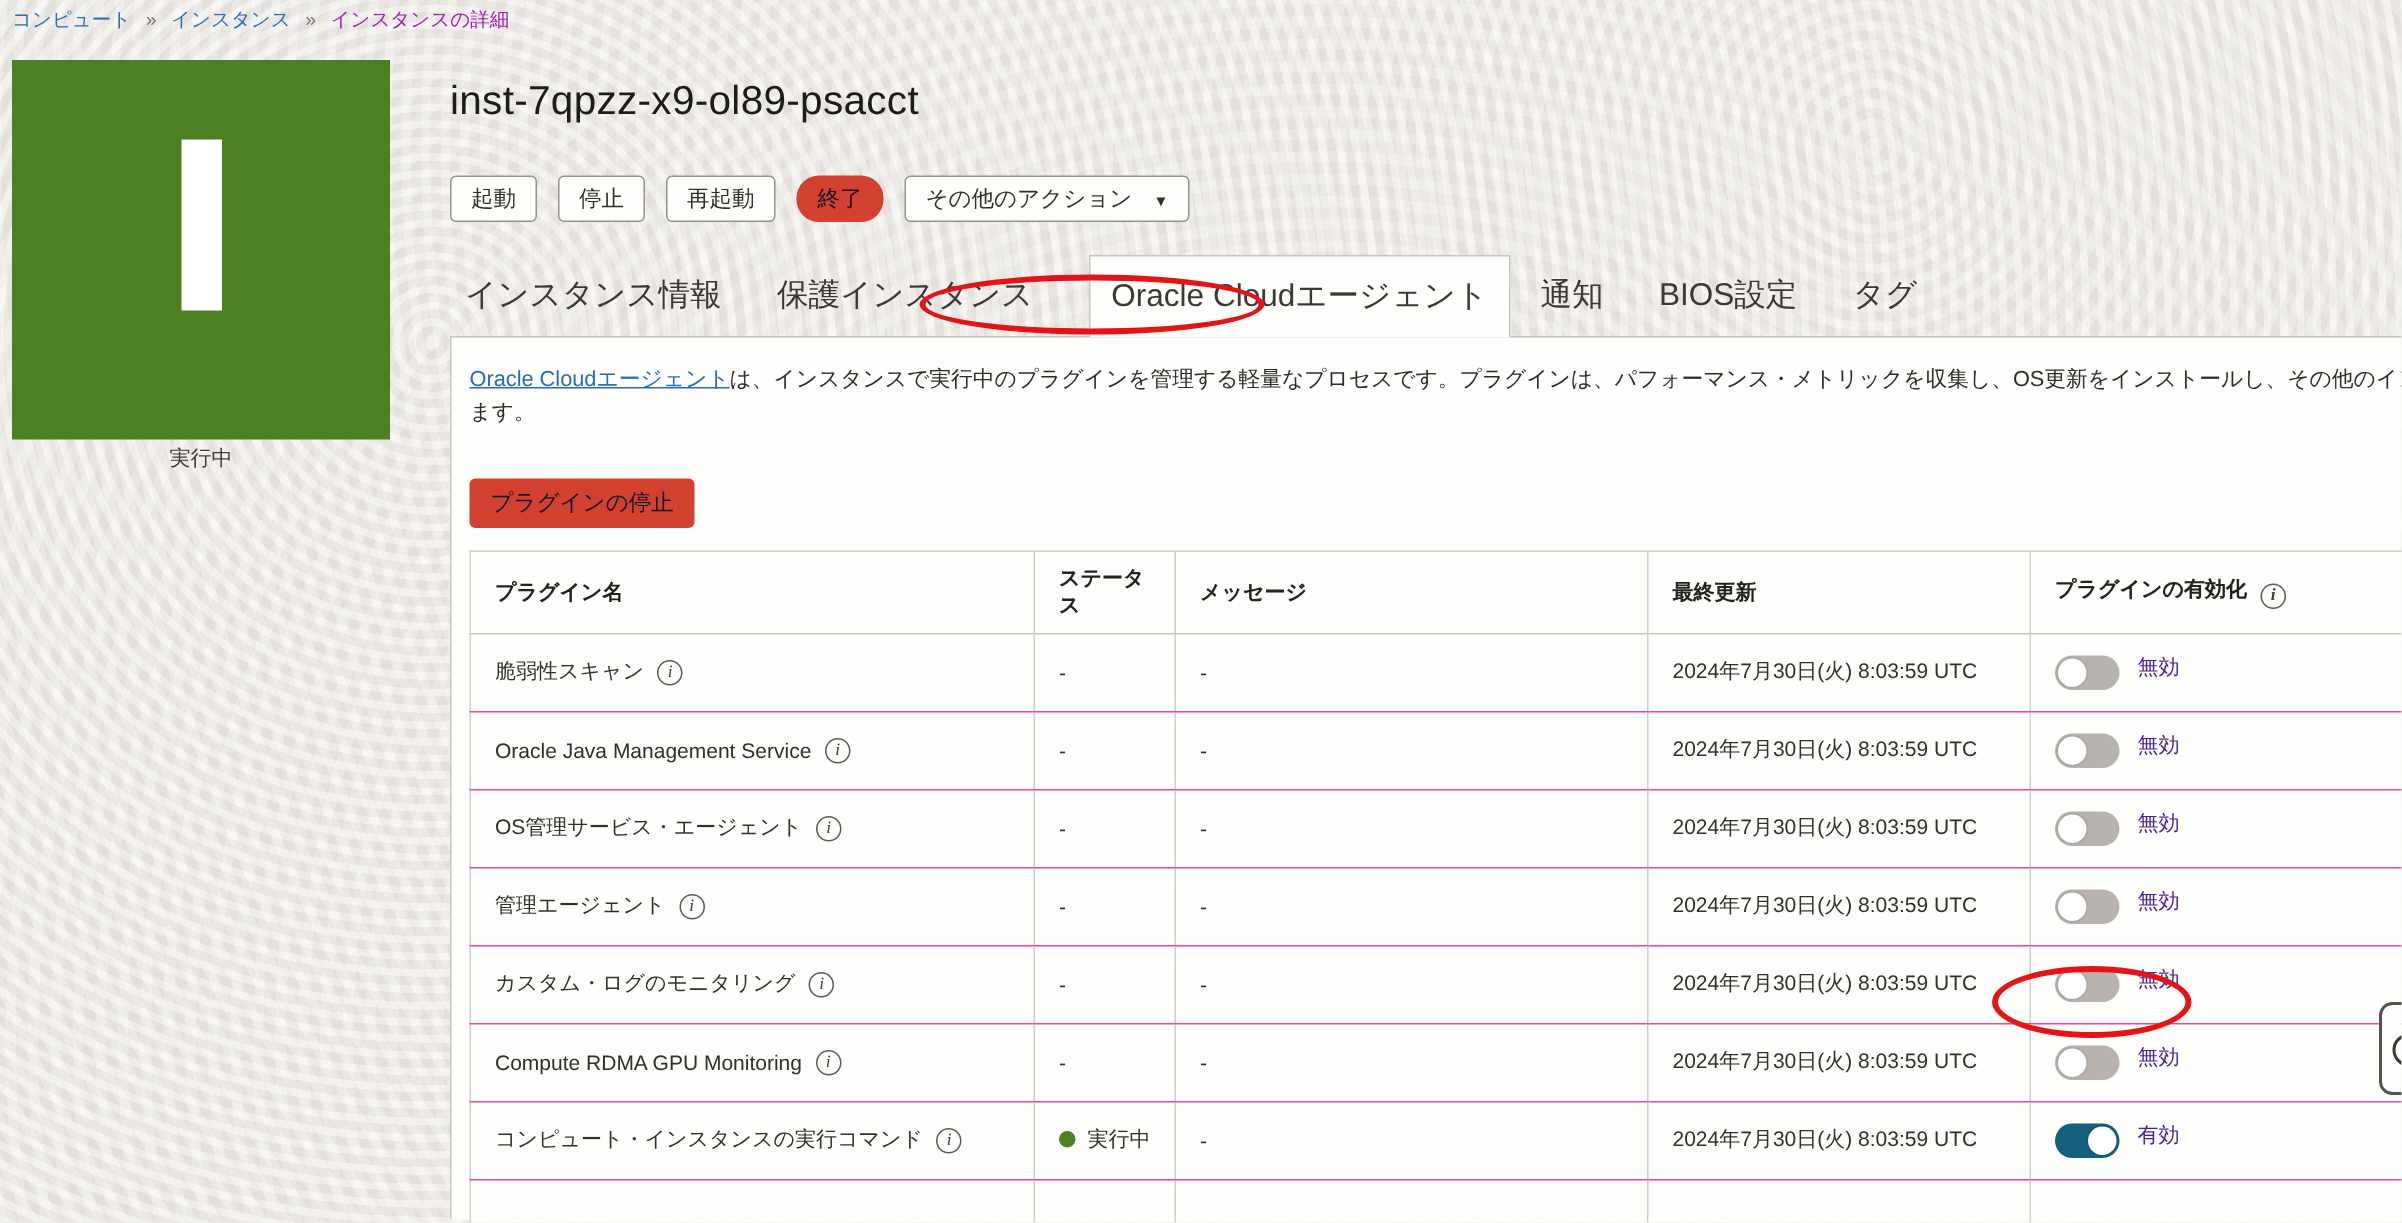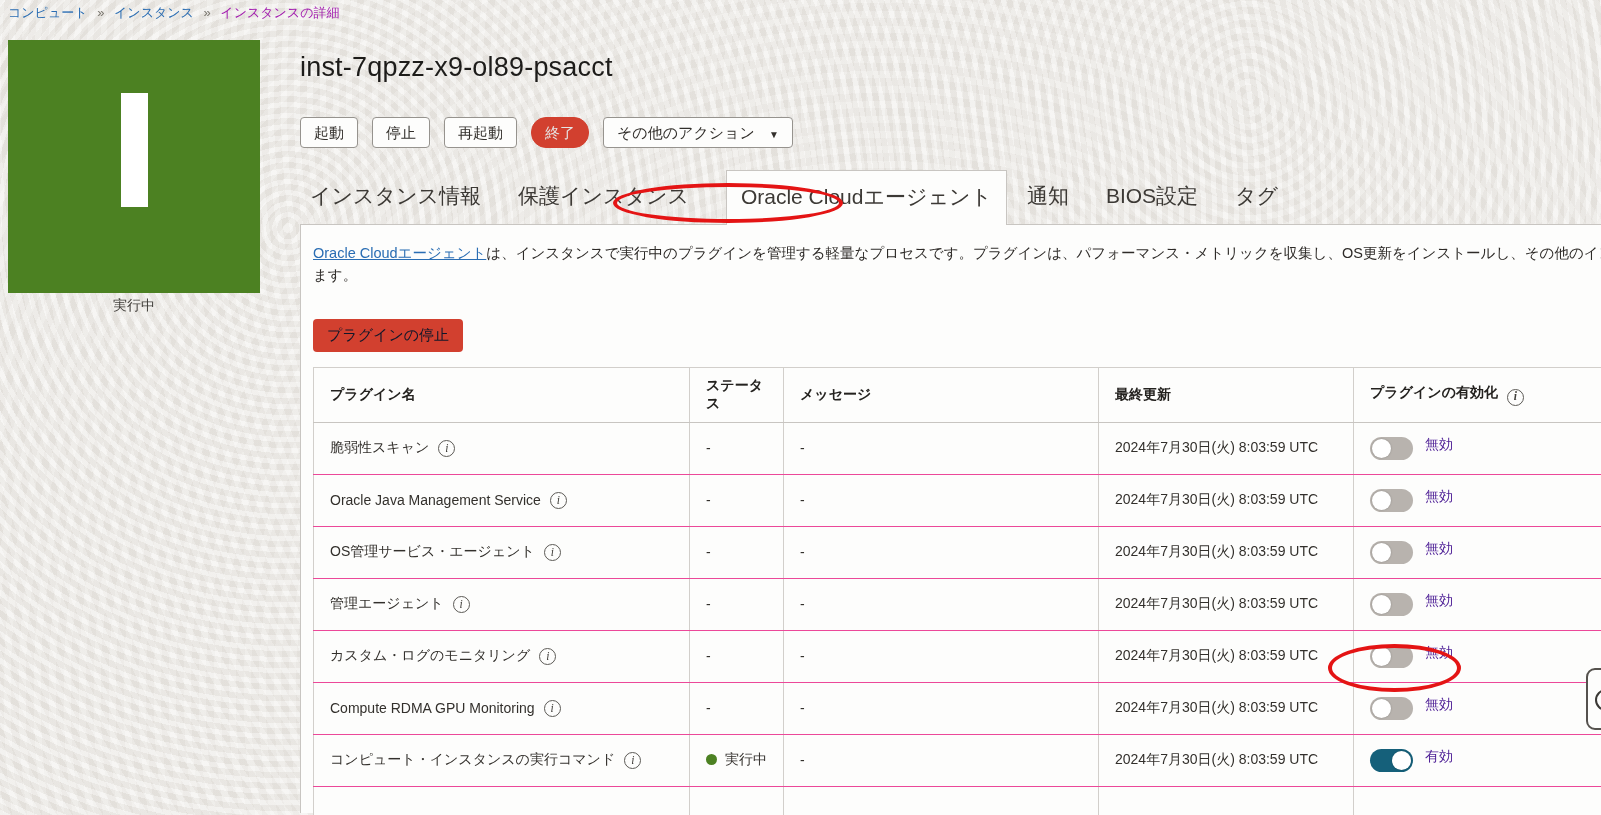--- a/index.html
+++ b/index.html
@@ -29,21 +29,21 @@
 
   .content { position:absolute; left:295px; top:52px; width:1316px; }
   .page-title { font-size:27px; font-weight:400; color:#1d1c1a; margin-left:5px; letter-spacing:0.2px; }
 
   .actions { display:flex; gap:14px; margin:34px 0 17px 5px; align-items:center; }
   .btn {
     background:#fdfdfc; border:1px solid #96938e; border-radius:4px;
     font-size:15px; color:#322f2b; padding:5px 13px; height:31px; line-height:19px;
     cursor:pointer; font-family:inherit; white-space:nowrap;
   }
-  .btn.danger { background:var(--accent-red,#d2402f); border-color:var(--accent-red,#d2402f); color:#e5e5e5;border-radius:15px; }
+  .btn.danger { background:var(--accent-red,#d2402f); border-color:var(--accent-red,#d2402f); color:#0f172a;border-radius:15px; }
   .btn .caret { font-size:10px; margin-left:10px; color:#322f2b; }
 
   .tabstrip { display:flex; align-items:flex-start; margin:22px 0 0 0; padding-left:15px; font-size:21px; color:#3c3935; position:relative; z-index:2; }
   .tab { padding:12px 0 13px 0; margin-right:37px; cursor:pointer; white-space:nowrap; }
   .tab.selected {
     background:#fdfdfc; border:1px solid #c8c5c1; border-bottom:none;
     padding:12px 14px 14px 14px; margin-right:20px; margin-bottom:-1px;
   }
   .panel {
     position:relative; z-index:1; margin-left:5px; width:1536px; height:589px;

